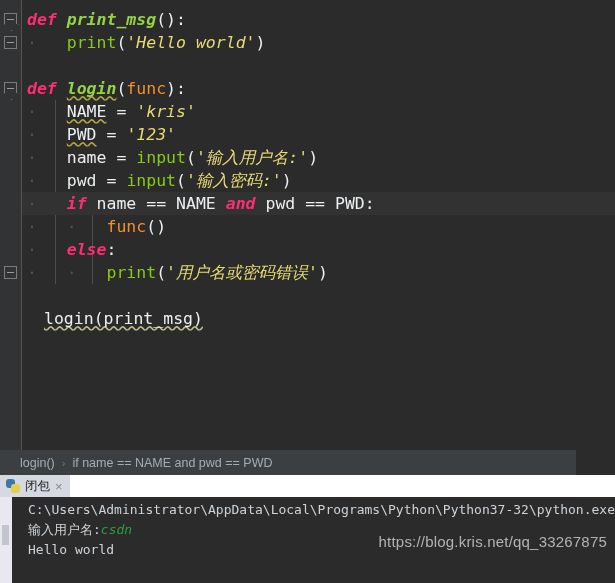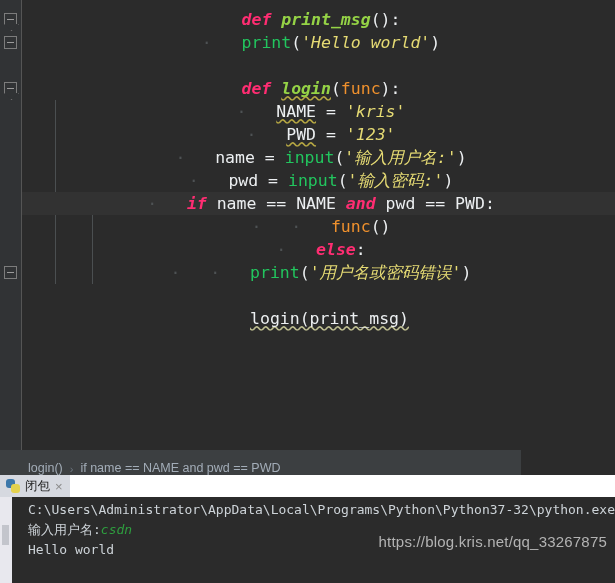--- a/index.html
+++ b/index.html
@@ -30,21 +30,21 @@
   .line {
     position: relative; height: 23px; line-height: 23px;
     font-size: 16.5px; white-space: pre;
     padding-left: 5px; color: #a9b7c6;
   }
   .line.hl { background: #323232; }
 
   
   .kw   { color: #ff2d72; font-style: italic; font-weight: bold; }
   .fn   { color: #95d346; font-style: italic; font-weight: bold; }
-  .bfn  { color: #22c55e; }
+  .bfn  { color: #84cc16; }
   .str  { color: #e6db74; font-style: italic; }
   .par  { color: #f0912d; }
   .pl   { color: #eceff1; }
   .punc { color: #eceff1; }
   .wavy { text-decoration: underline wavy #b5a642; text-decoration-skip-ink: none; }
   .wavy-w { text-decoration: underline wavy #bdbd8f; text-decoration-skip-ink: none; margin-left: 17px; }
 
   
   .dots { color: #4e5254; }
 
@@ -66,24 +66,24 @@
   .fold.open::before {
     content: ""; position: absolute; left: -1px; top: 10px;
     width: 13px; height: 6px;
     border-left: 1px solid #7c7c7c; border-right: 1px solid #7c7c7c;
     border-bottom: 1px solid #7c7c7c; background: #313335;
     clip-path: polygon(0 0, 100% 0, 50% 100%);
   }
 
   
   .breadcrumb {
-    position: absolute; left: 0; top: 450px; width: 521px; height: 25px;
+    position: absolute; left: 0; top: 450px; width: 576px; height: 25px;
     background: #3c3f41; color: #a3adb8;
     font-family: "Liberation Sans", sans-serif; font-size: 12.5px;
-    display: flex; align-items: flex-end; padding-left: 28px; gap: 7px;
+    display: flex; align-items: center; padding-left: 20px; gap: 7px;
   }
   .sep { color: #6e7781; font-size: 11px; }
 
   
   .runpanel {
     position: absolute; left: 0; top: 475px; width: 615px; height: 108px;
     background: #e8e8ee;
   }
   .tabbar {
     position: absolute; left: 0; top: 0; width: 615px; height: 22px;
@@ -136,21 +136,21 @@
           <div class="fold" style="top: 36px;"></div>
           <div class="fold open" style="top: 82px;"></div>
           <div class="fold" style="top: 266px;"></div>
         </div>
     </div>
     <div class="code-area">
       <div id="guides">
           <div class="iguide" style="left: 33px; top: 100px; height: 184px;"></div>
           <div class="iguide" style="left: 70px; top: 215px; height: 69px;"></div>
         </div>
-      <div id="lines" style="position: absolute; top: 8px; left: 0px; right: 0px; text-align: center;">
+      <div id="lines" style="position: absolute; top: 8px; left: 0px; right: 0px;">
           <div class="line"><span class="kw">def</span><span class="pl"> </span><span class="fn">print_msg</span><span class="punc">():</span></div>
           <div class="line"><span class="dots">·   </span><span class="bfn">print</span><span class="punc">(</span><span class="str">'Hello world'</span><span class="punc">)</span></div>
           <div class="line"></div>
           <div class="line"><span class="kw">def</span><span class="pl"> </span><span class="fn wavy">login</span><span class="punc">(</span><span class="par">func</span><span class="punc">):</span></div>
           <div class="line"><span class="dots">·   </span><span class="pl wavy">NAME</span><span class="punc"> = </span><span class="str">'kris'</span></div>
           <div class="line"><span class="dots">·   </span><span class="pl wavy">PWD</span><span class="punc"> = </span><span class="str">'123'</span></div>
           <div class="line"><span class="dots">·   </span><span class="pl">name</span><span class="punc"> = </span><span class="bfn">input</span><span class="punc">(</span><span class="str">'输入用户名:'</span><span class="punc">)</span></div>
           <div class="line"><span class="dots">·   </span><span class="pl">pwd</span><span class="punc"> = </span><span class="bfn">input</span><span class="punc">(</span><span class="str">'输入密码:'</span><span class="punc">)</span></div>
           <div class="line hl"><span class="dots">·   </span><span class="kw">if</span><span class="pl"> name == NAME </span><span class="kw">and</span><span class="pl"> pwd == PWD:</span></div>
           <div class="line"><span class="dots">·   ·   </span><span class="par">func</span><span class="punc">()</span></div>

